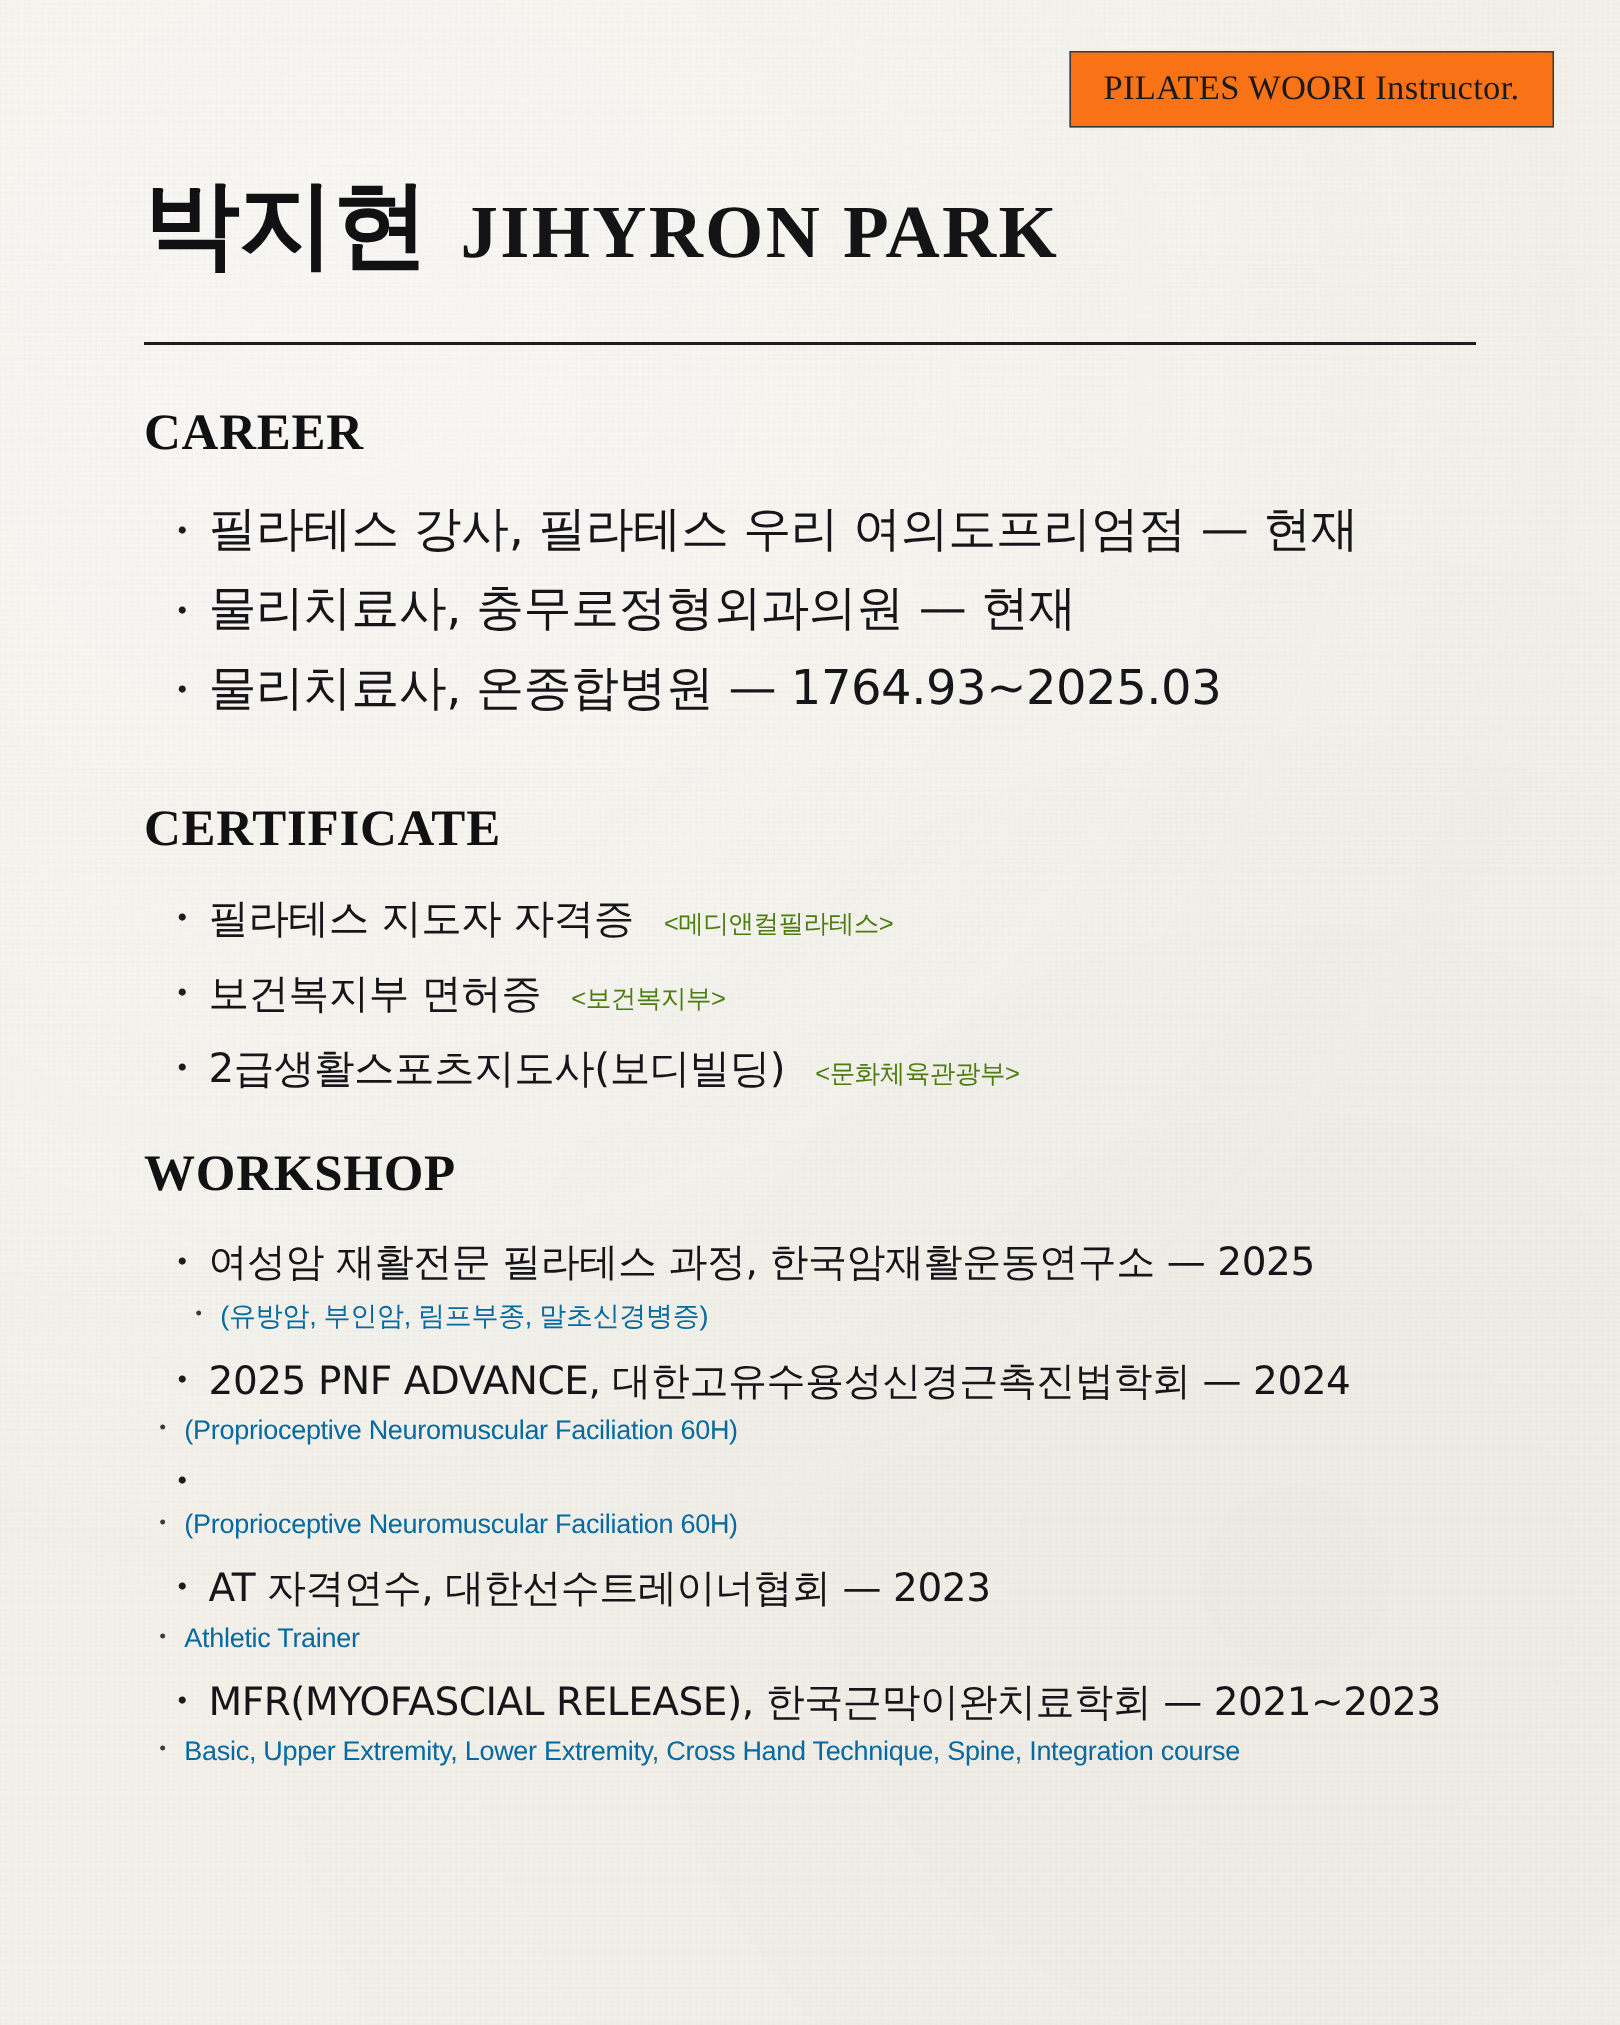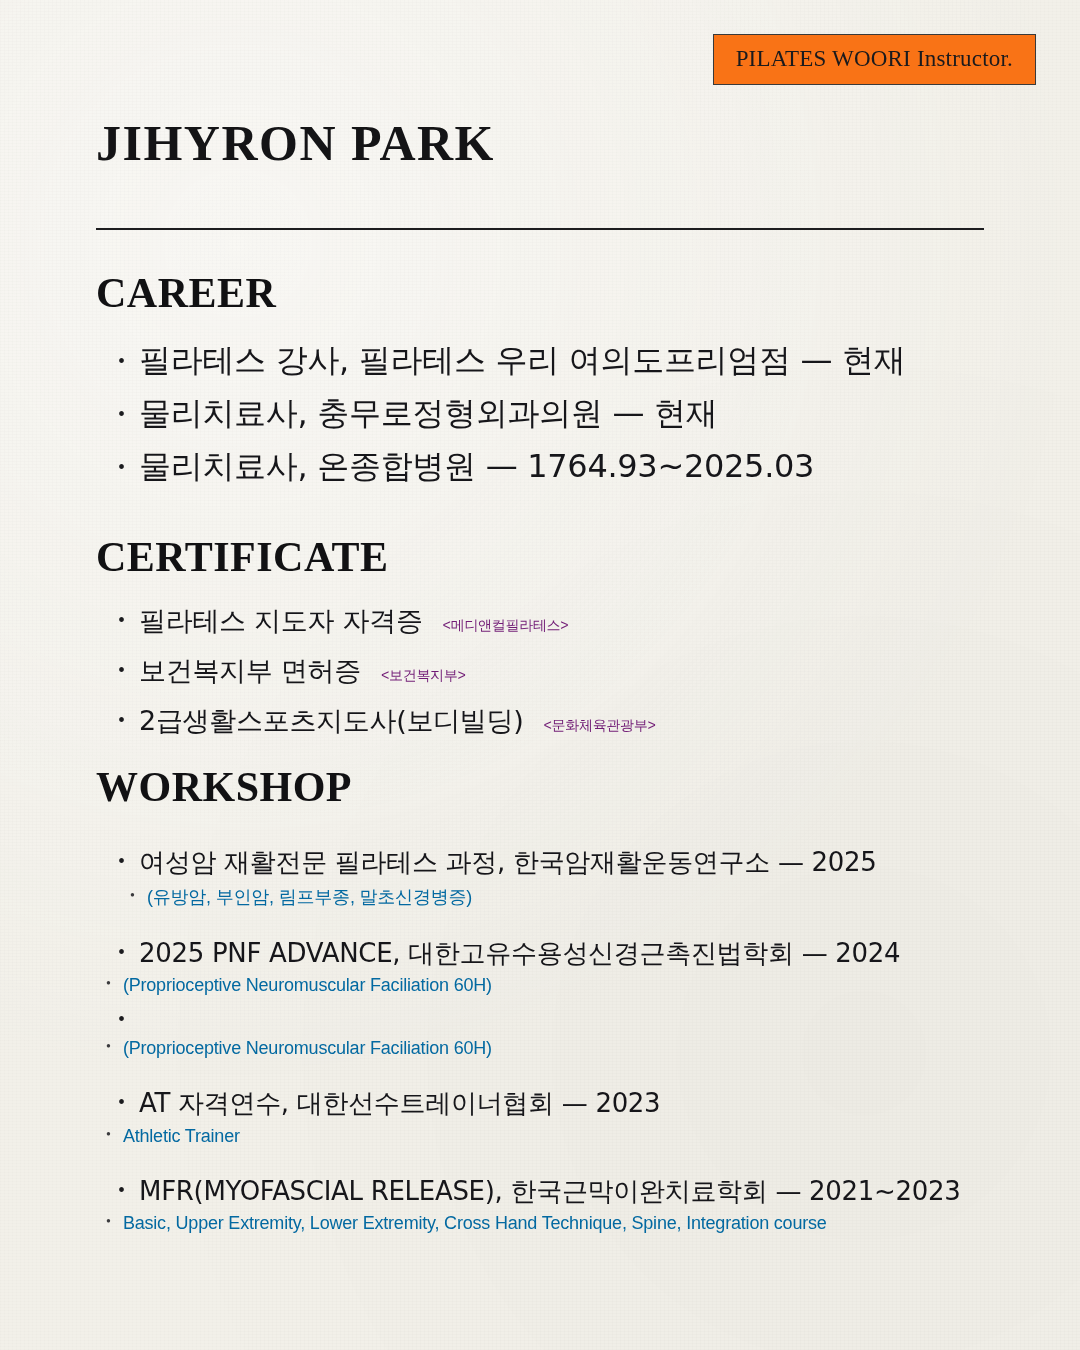--- a/index.html
+++ b/index.html
@@ -85,21 +85,21 @@
   }
 
   
   .section {
     position: absolute;
     left: 96px;
     width: 900px;
   }
   .section-title {
     font-family: "Liberation Serif", serif;
-    font-size: 42px;
+    font-size: 34px;
     letter-spacing: 0.5px;
     line-height: 1;
     color: #111113;
     margin: 0 0 26px 0;
   }
   .items {
     margin: 0;
     padding: 0;
     list-style: none;
   }
@@ -117,23 +117,23 @@
     transform: translateY(-3px);
   }
   .item-text {
     font-family: "DejaVu Sans", sans-serif;
     font-size: 25px;
     line-height: 1.25;
     color: #16161a;
     letter-spacing: -0.3px;
   }
   .item-note {
-    font-family: Liberation Mono, monospace;
-    font-size: 14px;
-    color: #701a75;
+    font-family: Liberation Sans, sans-serif;
+    font-size: 17px;
+    color: #4d7c0f;
     letter-spacing: -0.3px;
     margin-left: 6px;
   }
 
   
   #career { top: 272px; }
   #career .item-text { font-size: 32px; }
 
   
   #certificate { top: 536px; }
@@ -144,21 +144,21 @@
   
   #workshop { top: 766px; }
   #workshop .items { margin-top: 18px; }
   .wk-entry { margin-bottom: 16px; }
   .wk-main {
     display: flex;
     align-items: baseline;
     gap: 14px;
     padding-left: 22px;
   }
-  .wk-main .item-text { font-size: 26px; margin-top: 12px; }
+  .wk-main .item-text { font-size: 26px; }
   .wk-sub {
     display: flex;
     align-items: baseline;
     gap: 12px;
     padding-left: 10px;
     margin-top: 6px;
   }
   .wk-sub .bullet { font-size: 14px; color: #3a3a3d; }
   .wk-sub-text {
     font-family: Liberation Sans, sans-serif;
@@ -171,20 +171,21 @@
 </style>
 </head>
 <body>
 
 <div class="page">
   <div class="paper-texture"></div>
 
   <div class="badge">PILATES WOORI Instructor.</div>
 
   <div class="name-row">
+    <span class="name-ko">박지현</span>
     <span class="name-en">JIHYRON PARK</span>
   </div>
   <div class="rule"></div>
 
   <div class="section" id="career">
     <h2 class="section-title">CAREER</h2>
     <ul class="items">
       <li class="item">
         <span class="bullet">•</span>
         <span class="item-text">필라테스 강사, 필라테스 우리 여의도프리엄점 — 현재</span>

